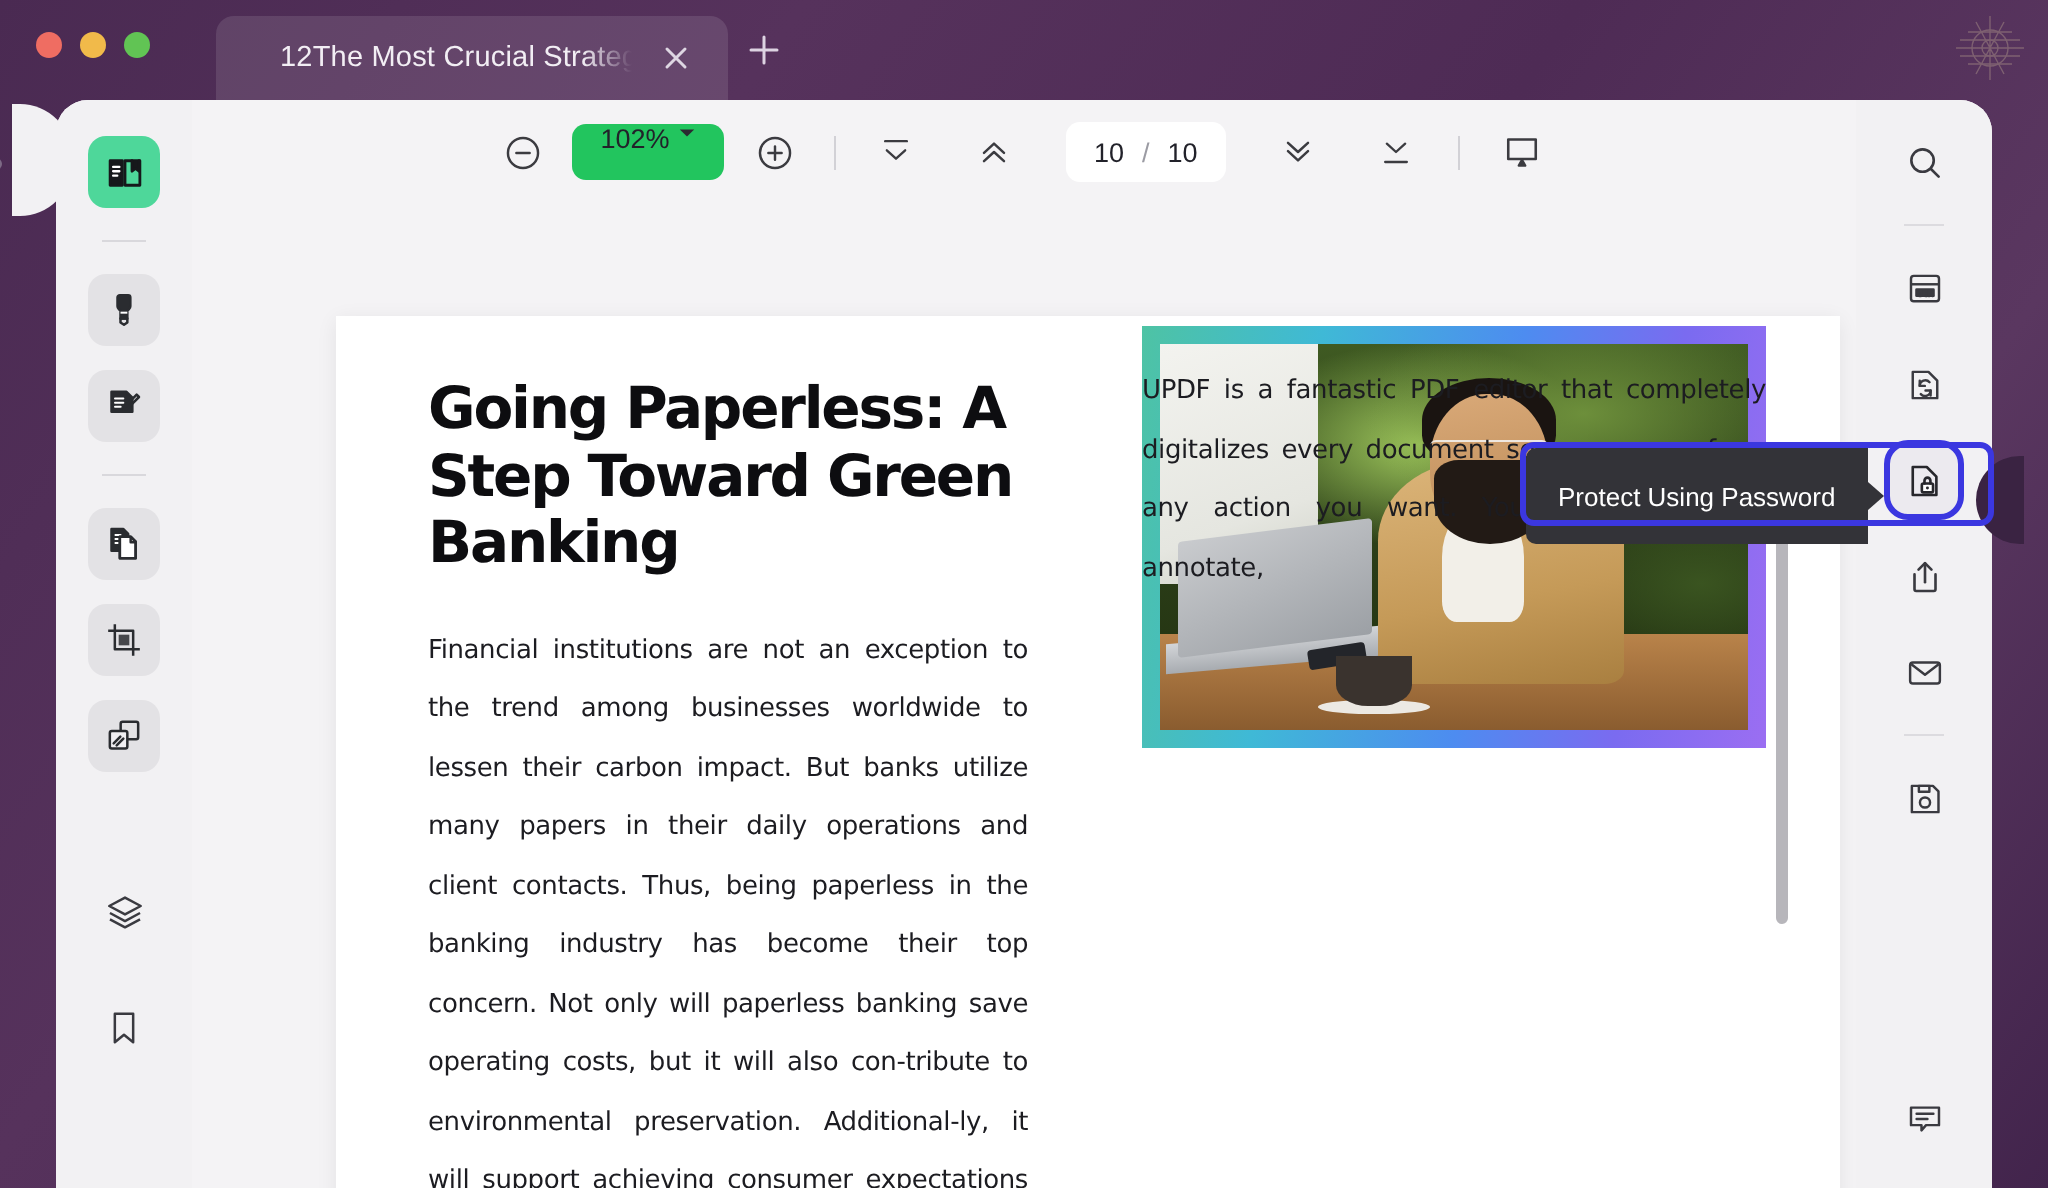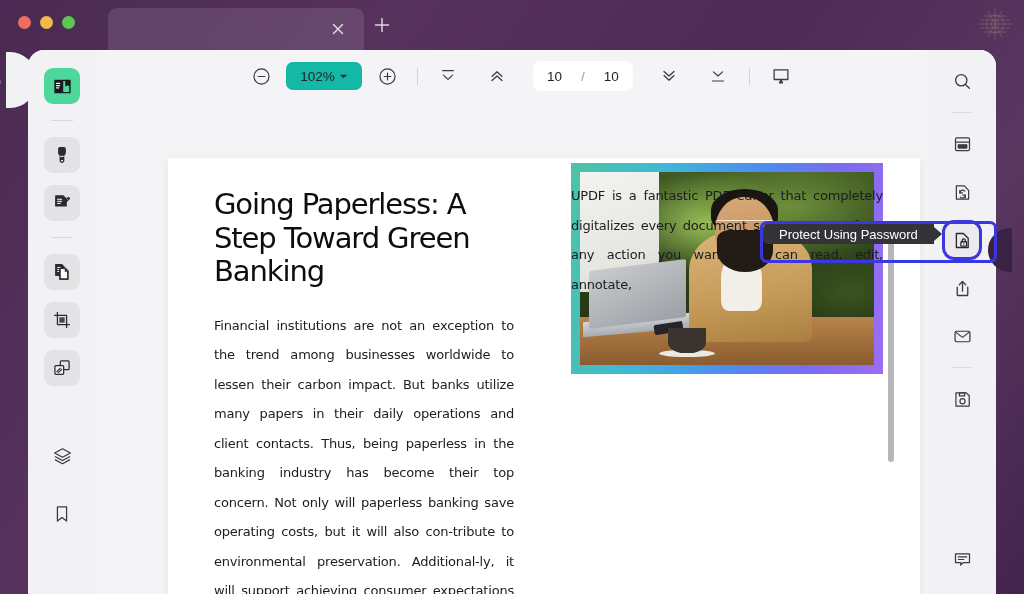--- a/index.html
+++ b/index.html
@@ -112,28 +112,28 @@
     width: 832px; height: 52px;
     display: flex; align-items: center;
   }
   .tb-icon {
     width: 26px; height: 26px;
     display: flex; align-items: center; justify-content: center;
     color: #3b3b40;
   }
   #zoom-value {
     height: 28px; min-width: 76px;
-    background: #14b8a6; border-radius: 7px;
-    display: flex; align-items: center; justify-content: center; gap: 4px;
+    background: #22c55e; border-radius: 7px;
+    display: flex; align-items: flex-start; justify-content: center; gap: 4px;
     font-size: 13.5px; color: #22222a; font-weight: 500;
   }
   #page-box {
     height: 30px; padding: 0 14px;
     background: #ffffff; border-radius: 7px;
-    display: flex; align-items: center; gap: 19px;
+    display: flex; align-items: center; gap: 9px;
     font-size: 13.5px; color: #22222a; font-weight: 500;
   }
   #page-box .slash { color: #9b9ba3; font-weight: 400; }
   .tb-div { width: 1px; height: 17px; background: #d2d1d6; }
 
   
   #right-rail {
     position: absolute; right: 0; top: 0;
     width: 68px; height: 544px;
     background: #f2f1f3;
@@ -173,21 +173,21 @@
     box-shadow: 0 2px 10px rgba(0,0,0,.07);
   }
   #col-left {
     position: absolute; left: 46px; top: 30px; width: 300px;
   }
   #col-right {
     position: absolute; left: 403px; top: 0px; width: 312px;
   }
   .doc-h1 {
     font-family: "DejaVu Sans", sans-serif;
-    font-weight: 400;
+    font-weight: 700;
     font-size: 29px;
     line-height: 1.16;
     letter-spacing: -1.1px;
     color: #0d0d10;
   }
   .doc-h2 {
     font-family: "DejaVu Sans", sans-serif;
     font-weight: 700;
     font-size: 27.5px;
     line-height: 1.18;
@@ -283,21 +283,21 @@
   
   #vscroll {
     position: absolute; right: 34px; top: 140px;
     width: 6px; height: 220px;
     background: #b7b6bb; border-radius: 4px;
   }
 
   
   #tooltip-wrap {
     position: absolute; left: 763px; top: 224px;
-    height: 20px;
+    height: 48px;
     display: flex; align-items: stretch;
     z-index: 30;
   }
   #tooltip {
     background: #333338;
     color: #ffffff;
     font-size: 13px;
     padding: 0 16px;
     display: flex; align-items: center;
     border-radius: 5px 0 0 5px;
@@ -334,20 +334,23 @@
 
   <div id="titlebar">
 
     <div id="traffic-lights">
       <div class="tl red"></div>
       <div class="tl yellow"></div>
       <div class="tl green"></div>
     </div>
 
     <div id="tab">
+      <div id="tab-title-wrap">
+        <span id="tab-title">12The Most Crucial Strateg</span>
+      </div>
       <svg id="tab-close" viewBox="0 0 16 16" fill="none" stroke="currentColor" stroke-width="1.5" stroke-linecap="round">
         <path d="M3.5 3.5l9 9M12.5 3.5l-9 9"></path>
       </svg>
     </div>
 
     <svg id="new-tab" viewBox="0 0 20 20" fill="none" stroke="currentColor" stroke-width="1.5" stroke-linecap="round">
       <path d="M10 3.5v13M3.5 10h13"></path>
     </svg>
   </div>
 

